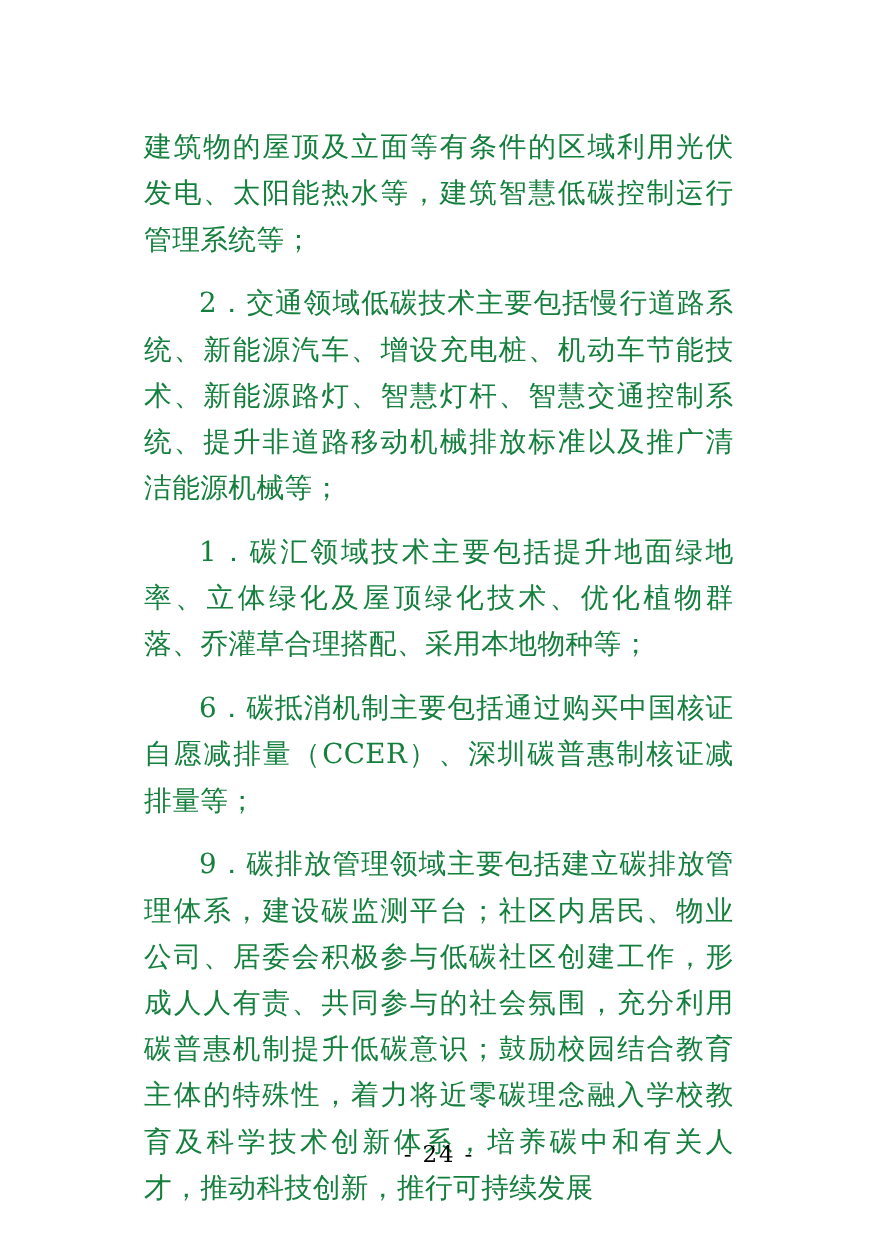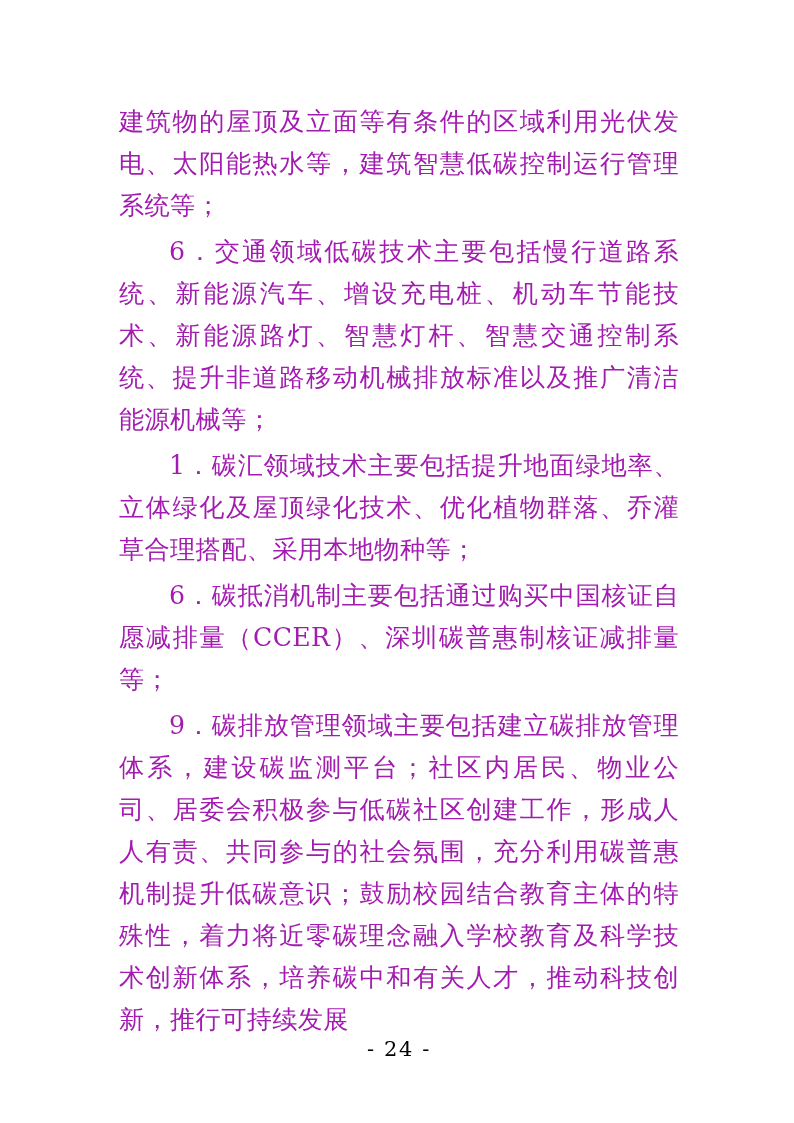--- a/index.html
+++ b/index.html
@@ -26,23 +26,23 @@
 
   
   #text-body {
     position: absolute;
     left: 115px;
     top: 97px;
     width: 568px;
   }
 
   .para {
-    margin: 4px;
+    margin: 16px;
     padding: 0;
-    color: #a21caf;
+    color: #15803d;
     font-family: "DejaVu Serif", "Liberation Serif", serif;
     font-size: 25.2px;
     line-height: 42px;
     letter-spacing: 0.35px;
     text-align: justify;
     text-justify: inter-character;
     word-break: break-all;
     white-space: normal;
     font-weight: 400;
     -webkit-font-smoothing: none;
@@ -71,21 +71,21 @@
   }
 </style>
 </head>
 <body>
 
 <div id="page">
 
   <div id="text-body">
     <p class="para">建筑物的屋顶及立面等有条件的区域利用光伏发电、太阳能热水等，建筑智慧低碳控制运行管理系统等；</p>
 
-    <p class="para indent">6．交通领域低碳技术主要包括慢行道路系统、新能源汽车、增设充电桩、机动车节能技术、新能源路灯、智慧灯杆、智慧交通控制系统、提升非道路移动机械排放标准以及推广清洁能源机械等；</p>
+    <p class="para indent">2．交通领域低碳技术主要包括慢行道路系统、新能源汽车、增设充电桩、机动车节能技术、新能源路灯、智慧灯杆、智慧交通控制系统、提升非道路移动机械排放标准以及推广清洁能源机械等；</p>
 
 
     <p class="para indent">1．碳汇领域技术主要包括提升地面绿地率、立体绿化及屋顶绿化技术、优化植物群落、乔灌草合理搭配、采用本地物种等；</p>
 
     <p class="para indent">6．碳抵消机制主要包括通过购买中国核证自愿减排量（CCER）、深圳碳普惠制核证减排量等；</p>
 
     <p class="para indent">9．碳排放管理领域主要包括建立碳排放管理体系，建设碳监测平台；社区内居民、物业公司、居委会积极参与低碳社区创建工作，形成人人有责、共同参与的社会氛围，充分利用碳普惠机制提升低碳意识；鼓励校园结合教育主体的特殊性，着力将近零碳理念融入学校教育及科学技术创新体系，培养碳中和有关人才，推动科技创新，推行可持续发展</p>
   </div>
 
   <div id="footer">

